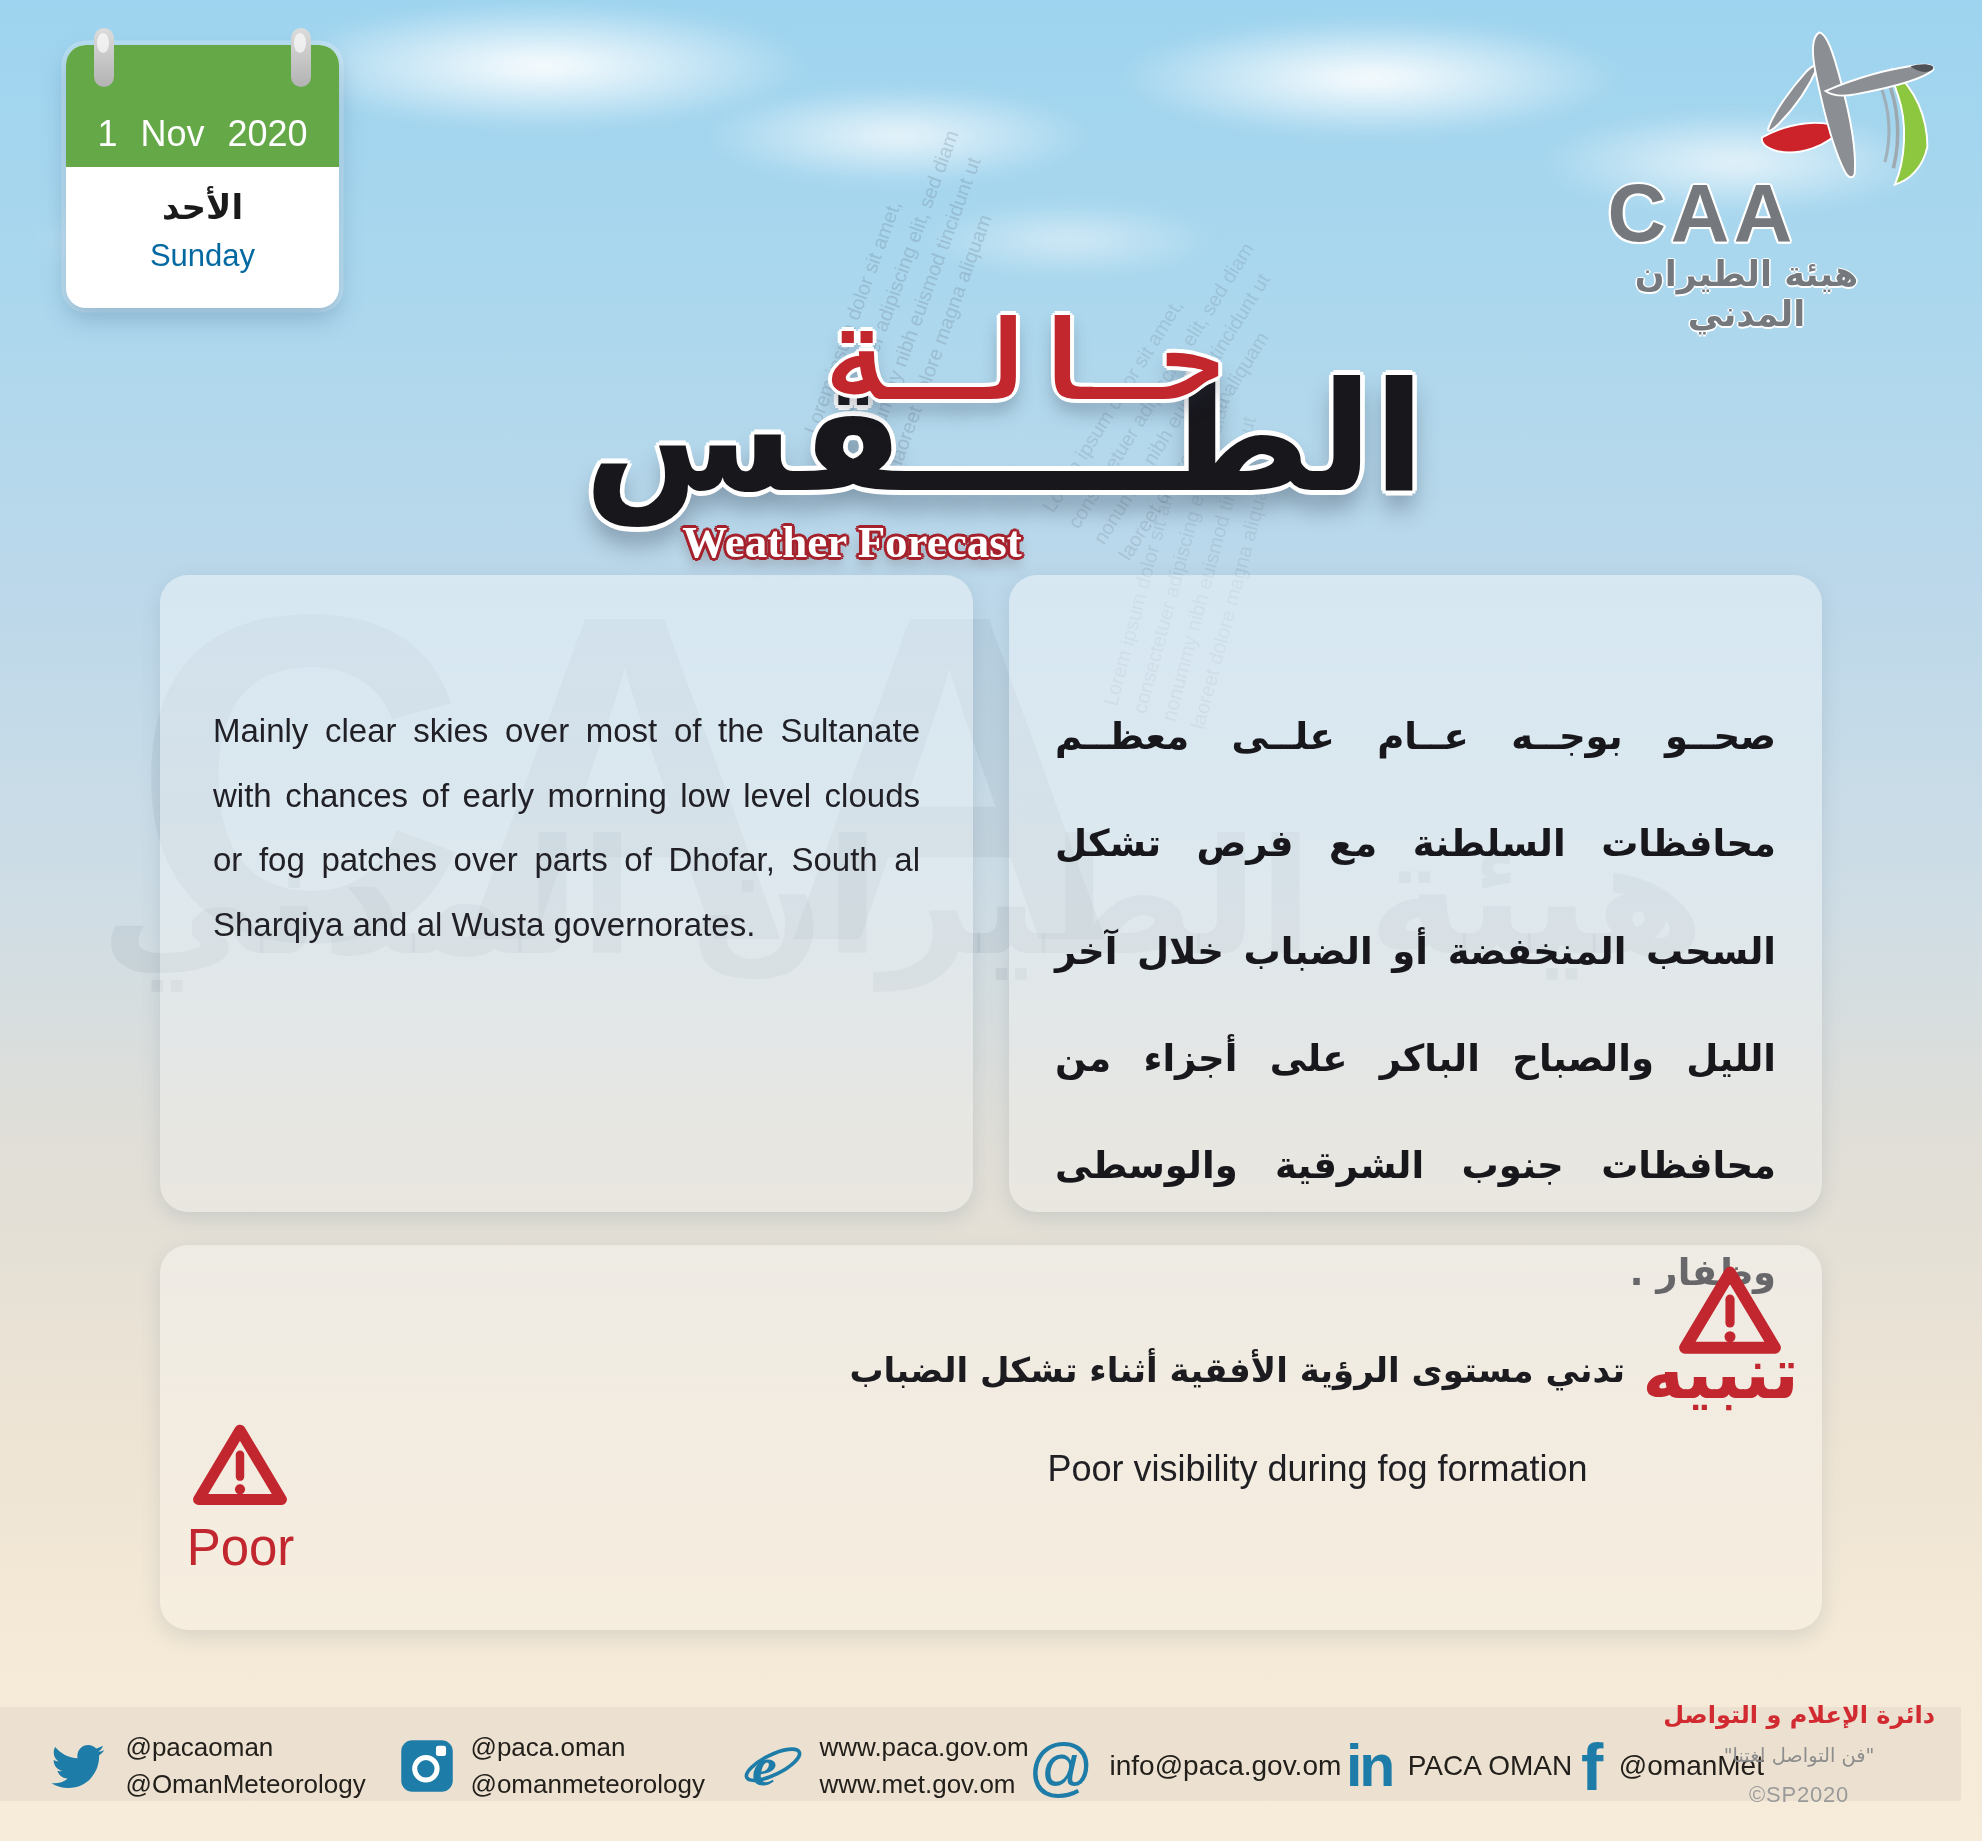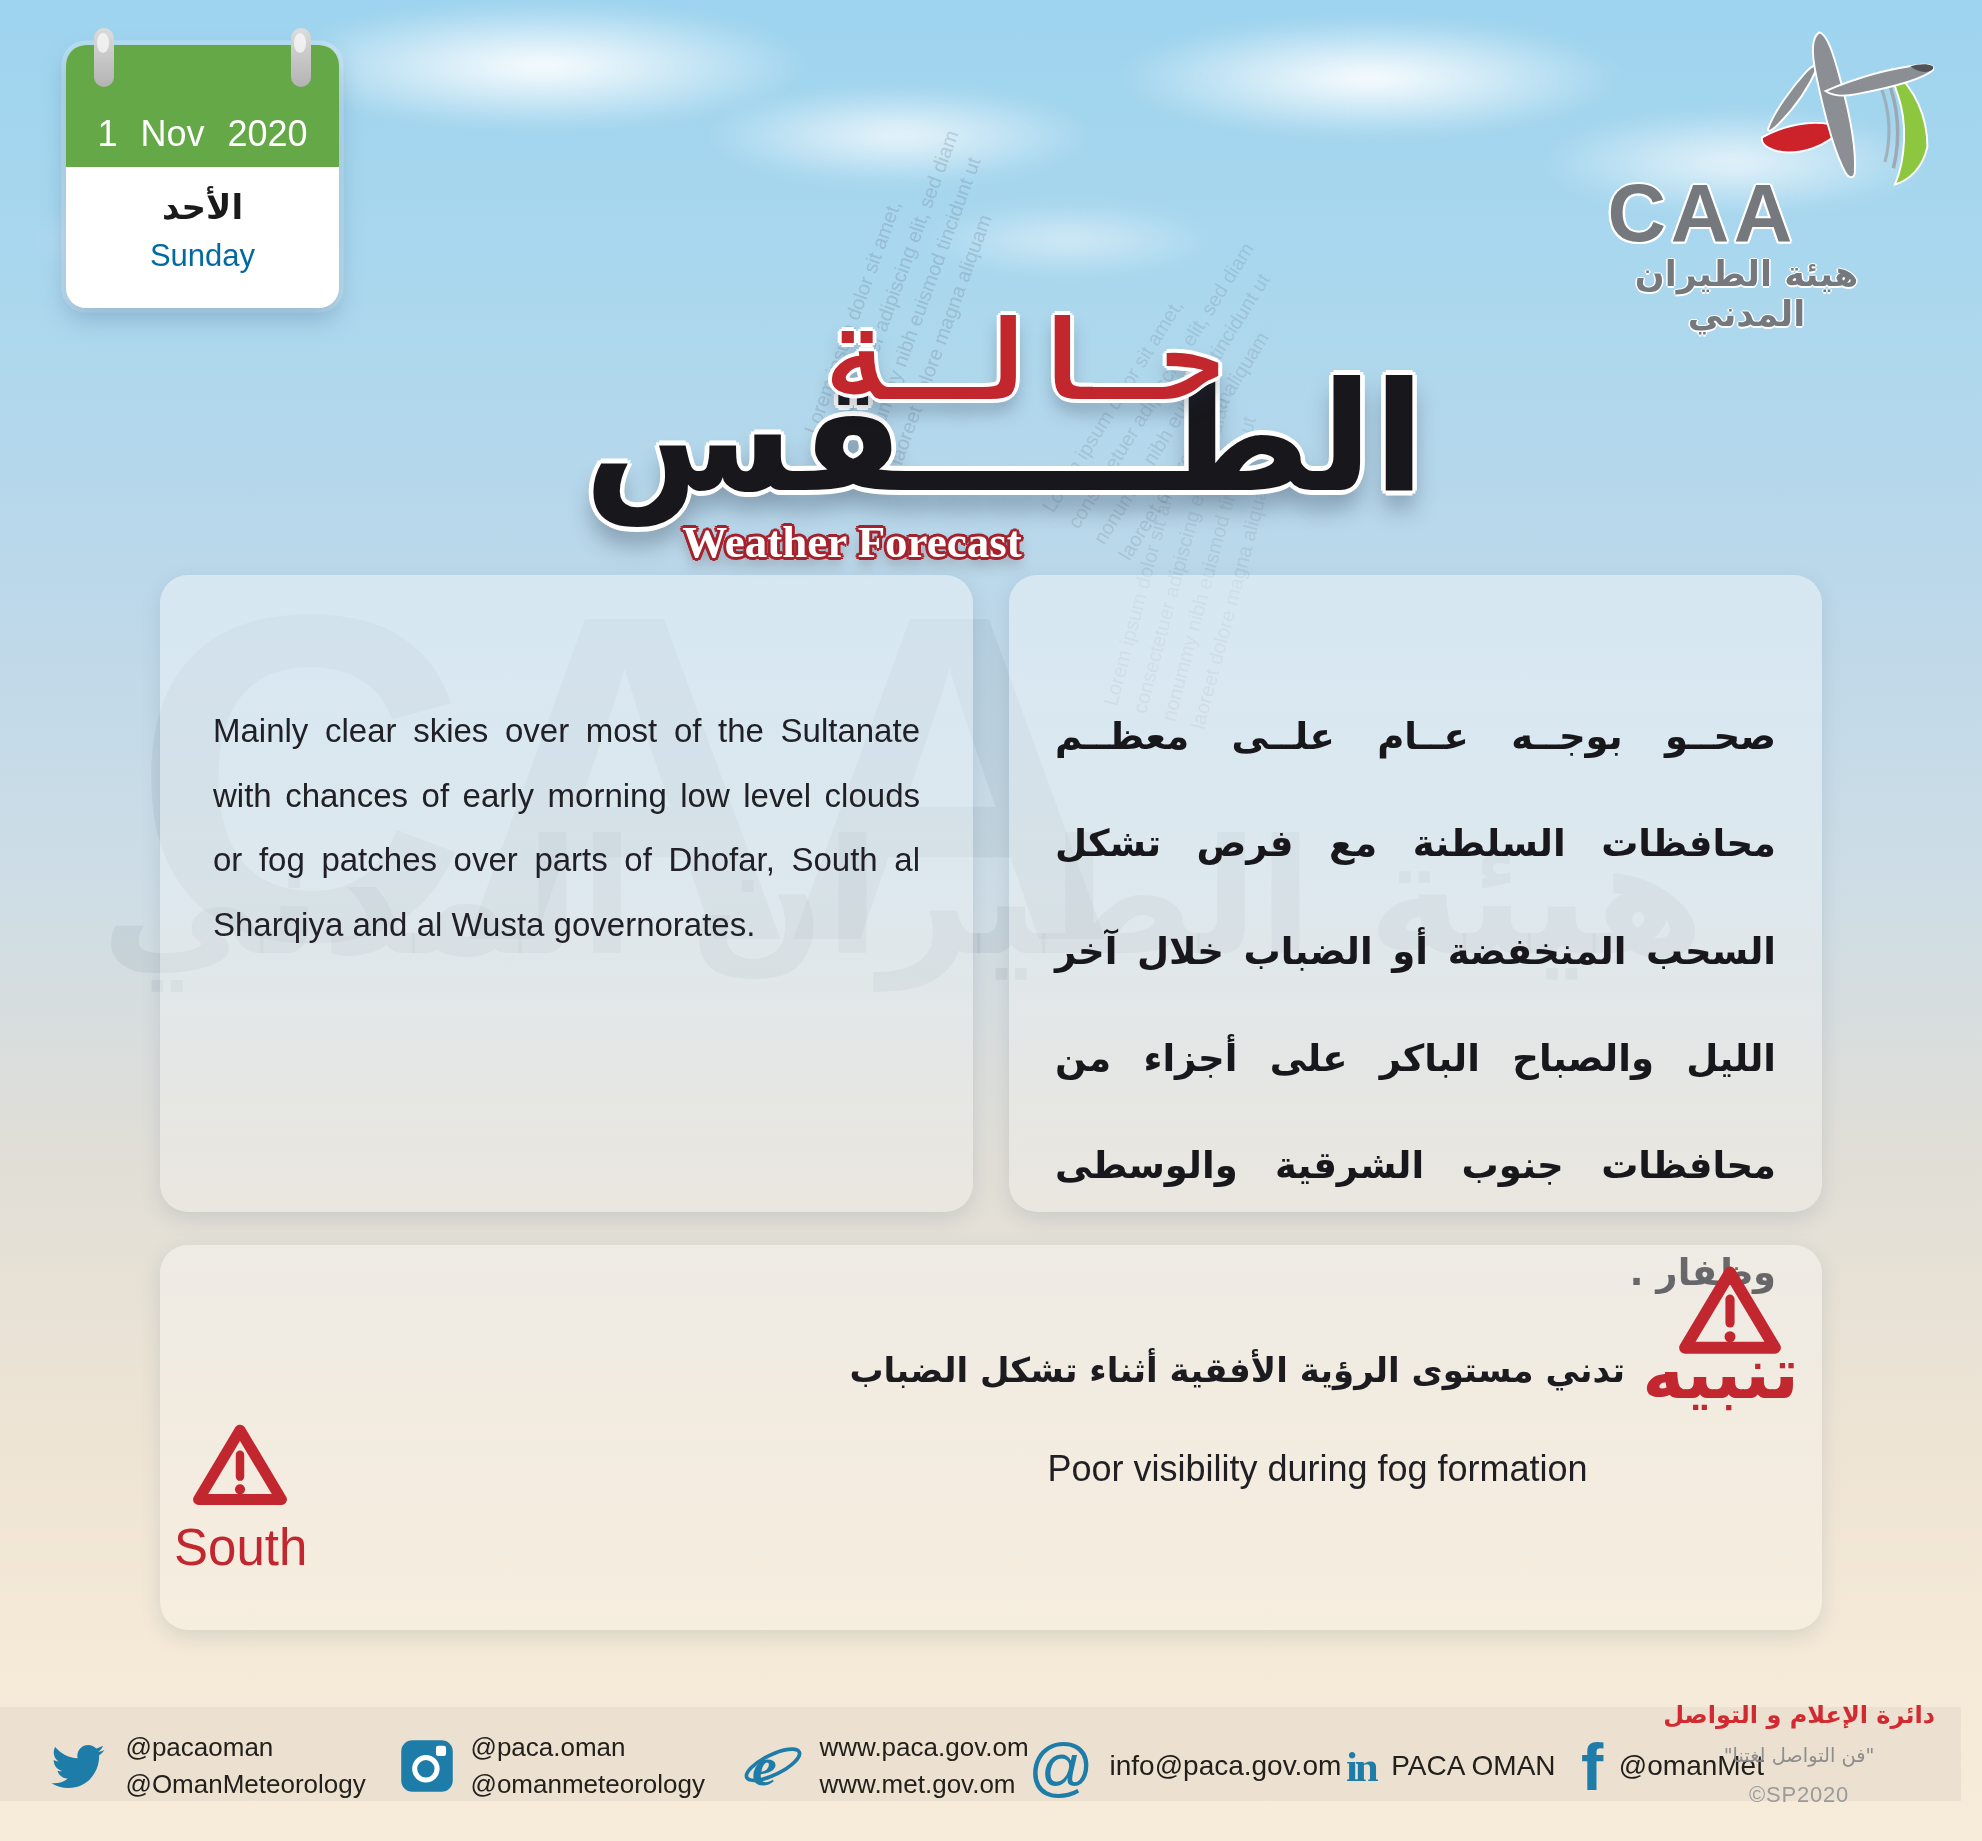--- a/index.html
+++ b/index.html
@@ -148,21 +148,21 @@
     <div class="alert-tanbih ar">تنبيه</div>
     <div class="alert-msg-ar ar">تدني مستوى الرؤية الأفقية أثناء تشكل الضباب</div>
     <div class="alert-msg-en">Poor visibility during fog formation</div>
     <div class="warn warn-small">
       <svg viewBox="0 0 120 110">
         <path d="M60 12 L109 94 L11 94 Z" fill="none" stroke="#c2262e" stroke-width="13" stroke-linejoin="round"></path>
         <line x1="60" y1="41" x2="60" y2="67" stroke="#c2262e" stroke-width="10" stroke-linecap="round"></line>
         <circle cx="60" cy="82" r="6" fill="#c2262e"></circle>
       </svg>
     </div>
-    <div class="alert-label-en">South</div>
+    <div class="alert-label-en">Poor</div>
   </div>
 
   <div class="footer">
 
     <div class="f-item" style="left:46px;">
       <svg width="64" height="53" viewBox="0 0 512 512">
         <path fill="#1e7ca8" d="M459.37 151.716c.325 4.548.325 9.097.325 13.645 0 138.72-105.583 298.558-298.558 298.558-59.452 0-114.68-17.219-161.137-47.106 8.447.974 16.568 1.299 25.34 1.299 49.055 0 94.213-16.568 130.274-44.832-46.132-.975-84.792-31.188-98.112-72.772 6.498.974 12.995 1.624 19.818 1.624 9.421 0 18.843-1.3 27.614-3.573-48.081-9.747-84.143-51.98-84.143-102.985v-1.299c13.969 7.797 30.214 12.67 47.431 13.319-28.264-18.843-46.781-51.005-46.781-87.391 0-19.492 5.197-37.36 14.294-52.954 51.655 63.675 129.3 105.258 216.365 109.807-1.624-7.797-2.599-15.918-2.599-24.04 0-57.828 46.782-104.934 104.934-104.934 30.213 0 57.502 12.67 76.67 33.137 23.715-4.548 46.456-13.32 66.599-25.34-7.798 24.366-24.366 44.833-46.132 57.827 21.117-2.273 41.584-8.122 60.426-17.544-14.292 20.791-32.161 39.308-52.628 54.553z"></path>
       </svg>
       <div class="f-txt">
         <div>@pacaoman</div>
@@ -192,21 +192,21 @@
         <div>www.met.gov.om</div>
       </div>
     </div>
 
     <div class="f-item" style="left:1028px;">
       <span class="glyph" style="font-size:65px;font-weight:normal;">@</span>
       <div class="f-txt single">info@paca.gov.om</div>
     </div>
 
     <div class="f-item" style="left:1346px;">
-      <span class="glyph" style="font-size:43px;letter-spacing:-3.1px;font-family:Liberation Serif, serif;">in</span>
+      <span class="glyph" style="font-size:59px;letter-spacing:-3.1px;">in</span>
       <div class="f-txt single">PACA OMAN</div>
     </div>
 
     <div class="f-item" style="left:1581px;">
       <span class="glyph" style="font-size:67px;">f</span>
       <div class="f-txt single">@omanMet</div>
     </div>
 
     <div class="credit">
       <div class="credit-dept ar">دائرة الإعلام و التواصل</div>

